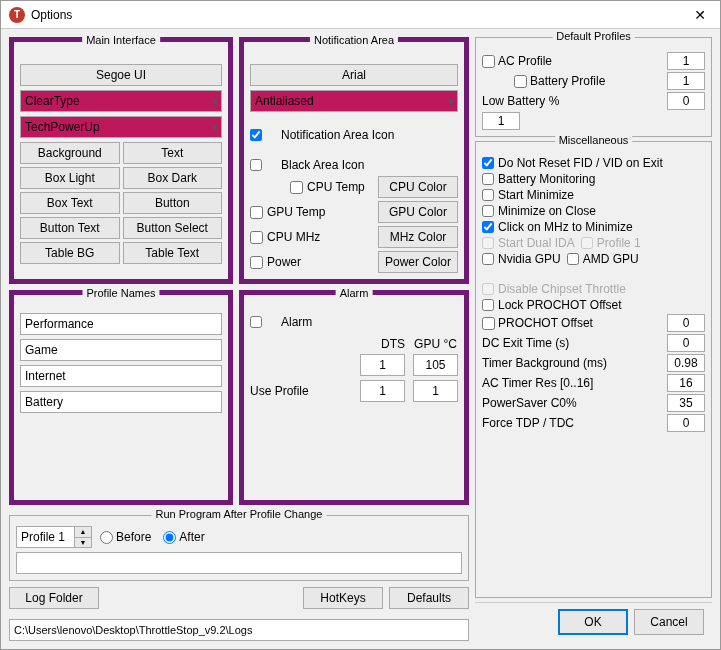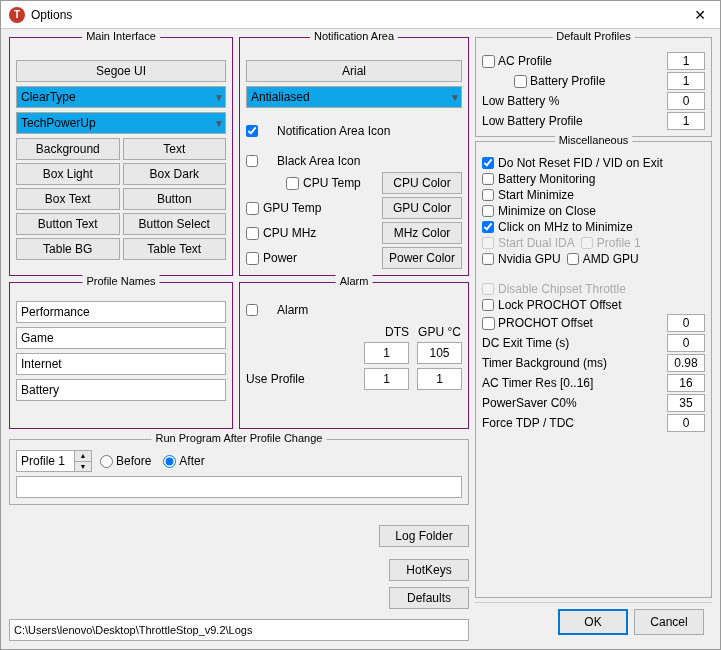--- a/index.html
+++ b/index.html
@@ -76,21 +76,21 @@
       flex-direction: column;
       gap: 6px;
     }
     .right-panel {
       flex: 1;
       display: flex;
       flex-direction: column;
       gap: 4px;
     }
     .group-box {
-      border: 1px solid #701a75;
+      border: 5px solid #701a75;
       padding: 4px 6px 6px 6px;
       position: relative;
       background: #f0f0f0;
     }
     .group-box-title {
       position: absolute;
       top: -8px;
       left: 50%;
       transform: translateX(-50%);
       background: #f0f0f0;
@@ -119,21 +119,21 @@
       margin-top: 8px;
     }
     .select-row {
       margin-top: 4px;
       position: relative;
     }
     select {
       width: 100%;
       height: 22px;
       border: 1px solid #aaa;
-      background: #0ea5e9;
+      background: #be185d;
       font-size: 12px;
       padding: 0 4px;
       cursor: pointer;
       appearance: none;
       -webkit-appearance: none;
     }
     .select-arrow {
       position: absolute;
       right: 2px;
       top: 50%;
@@ -288,23 +288,22 @@
       height: 22px;
       border: 1px solid #aaa;
       background: white;
       padding: 0 4px;
       font-size: 12px;
       margin-top: 4px;
     }
     .bottom-buttons {
       display: flex;
       gap: 6px;
-      margin-top: 14px;
-      align-items: flex-end;
-      flex-direction: column;
+      margin-top: 0;
+      align-items: center;
     }
     .bottom-path {
       border: 1px solid #aaa;
       background: white;
       padding: 2px 4px;
       font-size: 11px;
       height: 22px;
       display: flex;
       align-items: center;
       margin-top: 4px;
@@ -568,21 +567,20 @@
               <input type="checkbox" style="">
               <span>Battery Profile</span>
             </div>
             <input class="right-num-input" type="text" value="1" style="">
           </div>
           <div class="right-row" style="margin-top:2px;">
             <span class="right-row-label">Low Battery %</span>
             <input class="right-num-input" type="text" value="0" style="">
           </div>
           <div class="right-row" style="margin-top:2px;">
-            <span class="right-row-label">Low Battery Profile</span>
             <input class="right-num-input" type="text" value="1" style="">
           </div>
         </div>
       </div>
 
       <div class="misc-box misc-section">
         <span class="group-box-title">Miscellaneous</span>
         <div style="margin-top:10px;">
           <div class="right-checkbox-row">
             <input type="checkbox" checked="" style="">

